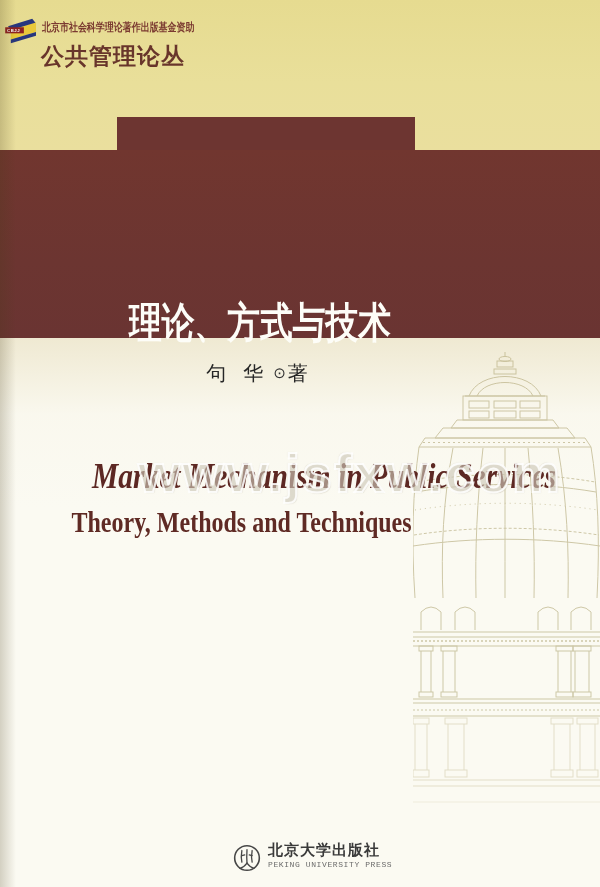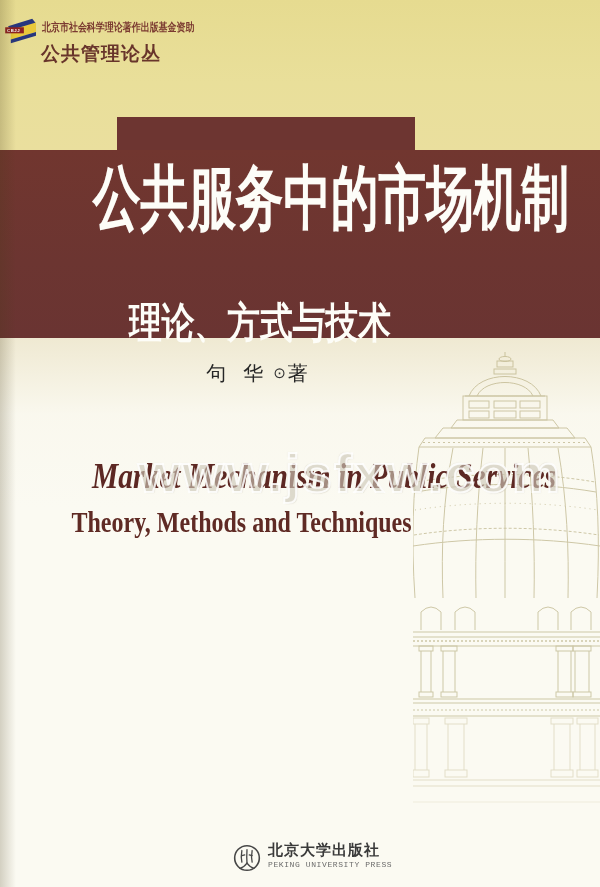--- a/index.html
+++ b/index.html
@@ -16,21 +16,21 @@
   .left-shade{position:absolute;left:0;top:0;width:16px;height:887px;z-index:30;
     background:linear-gradient(90deg,rgba(70,58,22,.22),rgba(70,58,22,0));pointer-events:none;}
   
   .title-tab{position:absolute;left:117px;top:117px;width:298px;height:35px;
     background:#6d3531;}
   .title-block{position:absolute;left:0;top:150px;width:600px;height:188px;
     background:linear-gradient(180deg,#71362f 0%,#6c3531 60%,#6a3432 100%);}
   
   .fund-text{position:absolute;left:42px;top:20px;font-size:11.5px;font-weight:bold;
     color:#7b3a31;white-space:nowrap;transform:scaleX(.78);transform-origin:left top;}
-  .series-title{position:absolute;left:41px;top:41px;font-size:19px;font-weight:bold;
+  .series-title{position:absolute;left:41px;top:41px;font-size:23px;font-weight:bold;
     font-family:"Liberation Serif",serif;color:#68352b;letter-spacing:1px;white-space:nowrap;}
   .fund-logo{position:absolute;left:5px;top:17px;}
   
   .zh-title{position:absolute;left:0;top:163px;width:600px;text-align:center;line-height:1;z-index:3;}
   .zh-title .t{display:inline-block;font-size:70px;font-weight:bold;color:#fdfdf8;
     font-family:"Liberation Sans",sans-serif;white-space:nowrap;
     transform:translateX(-19px) scaleX(.68);text-shadow:0 0 1px rgba(255,255,255,.4);}
   .zh-sub{position:absolute;left:0;top:256px;width:600px;text-align:center;line-height:1;z-index:3;margin-top:46px;}
   .zh-sub .t{display:inline-block;font-size:42px;font-weight:bold;color:#fdfdf8;
     white-space:nowrap;transform:translateX(-40px) scaleX(.78);}
@@ -165,23 +165,20 @@
     <polygon points="6,14 33,6 33,16 6,24" fill="#e9c93b"></polygon>
     <polygon points="6,24 33,16 33,20 6,28" fill="#28377e"></polygon>
     <rect x="0" y="11" width="20" height="6.5" fill="#8f2222"></rect>
     <text x="2" y="16.4" font-size="4.6" font-weight="bold" fill="#ffffff" font-family="Liberation Sans, sans-serif" letter-spacing="0.6">CBJJ</text>
   </svg>
   <div class="fund-text">北京市社会科学理论著作出版基金资助</div>
   <div class="series-title">公共管理论丛</div>
 
   <div class="title-tab"></div>
   <div class="title-block"></div>
-  <div class="zh-title">
-    <span class="t">公共服务中的市场机制</span>
-  </div>
   <div class="zh-sub">
     <span class="t">理论、方式与技术</span>
   </div>
 
   <div class="author-line">
     <span class="inner">
       <span class="author-name">句 华</span><span class="author-mark">⊙</span><span class="author-role">著</span>
     </span>
   </div>
 

